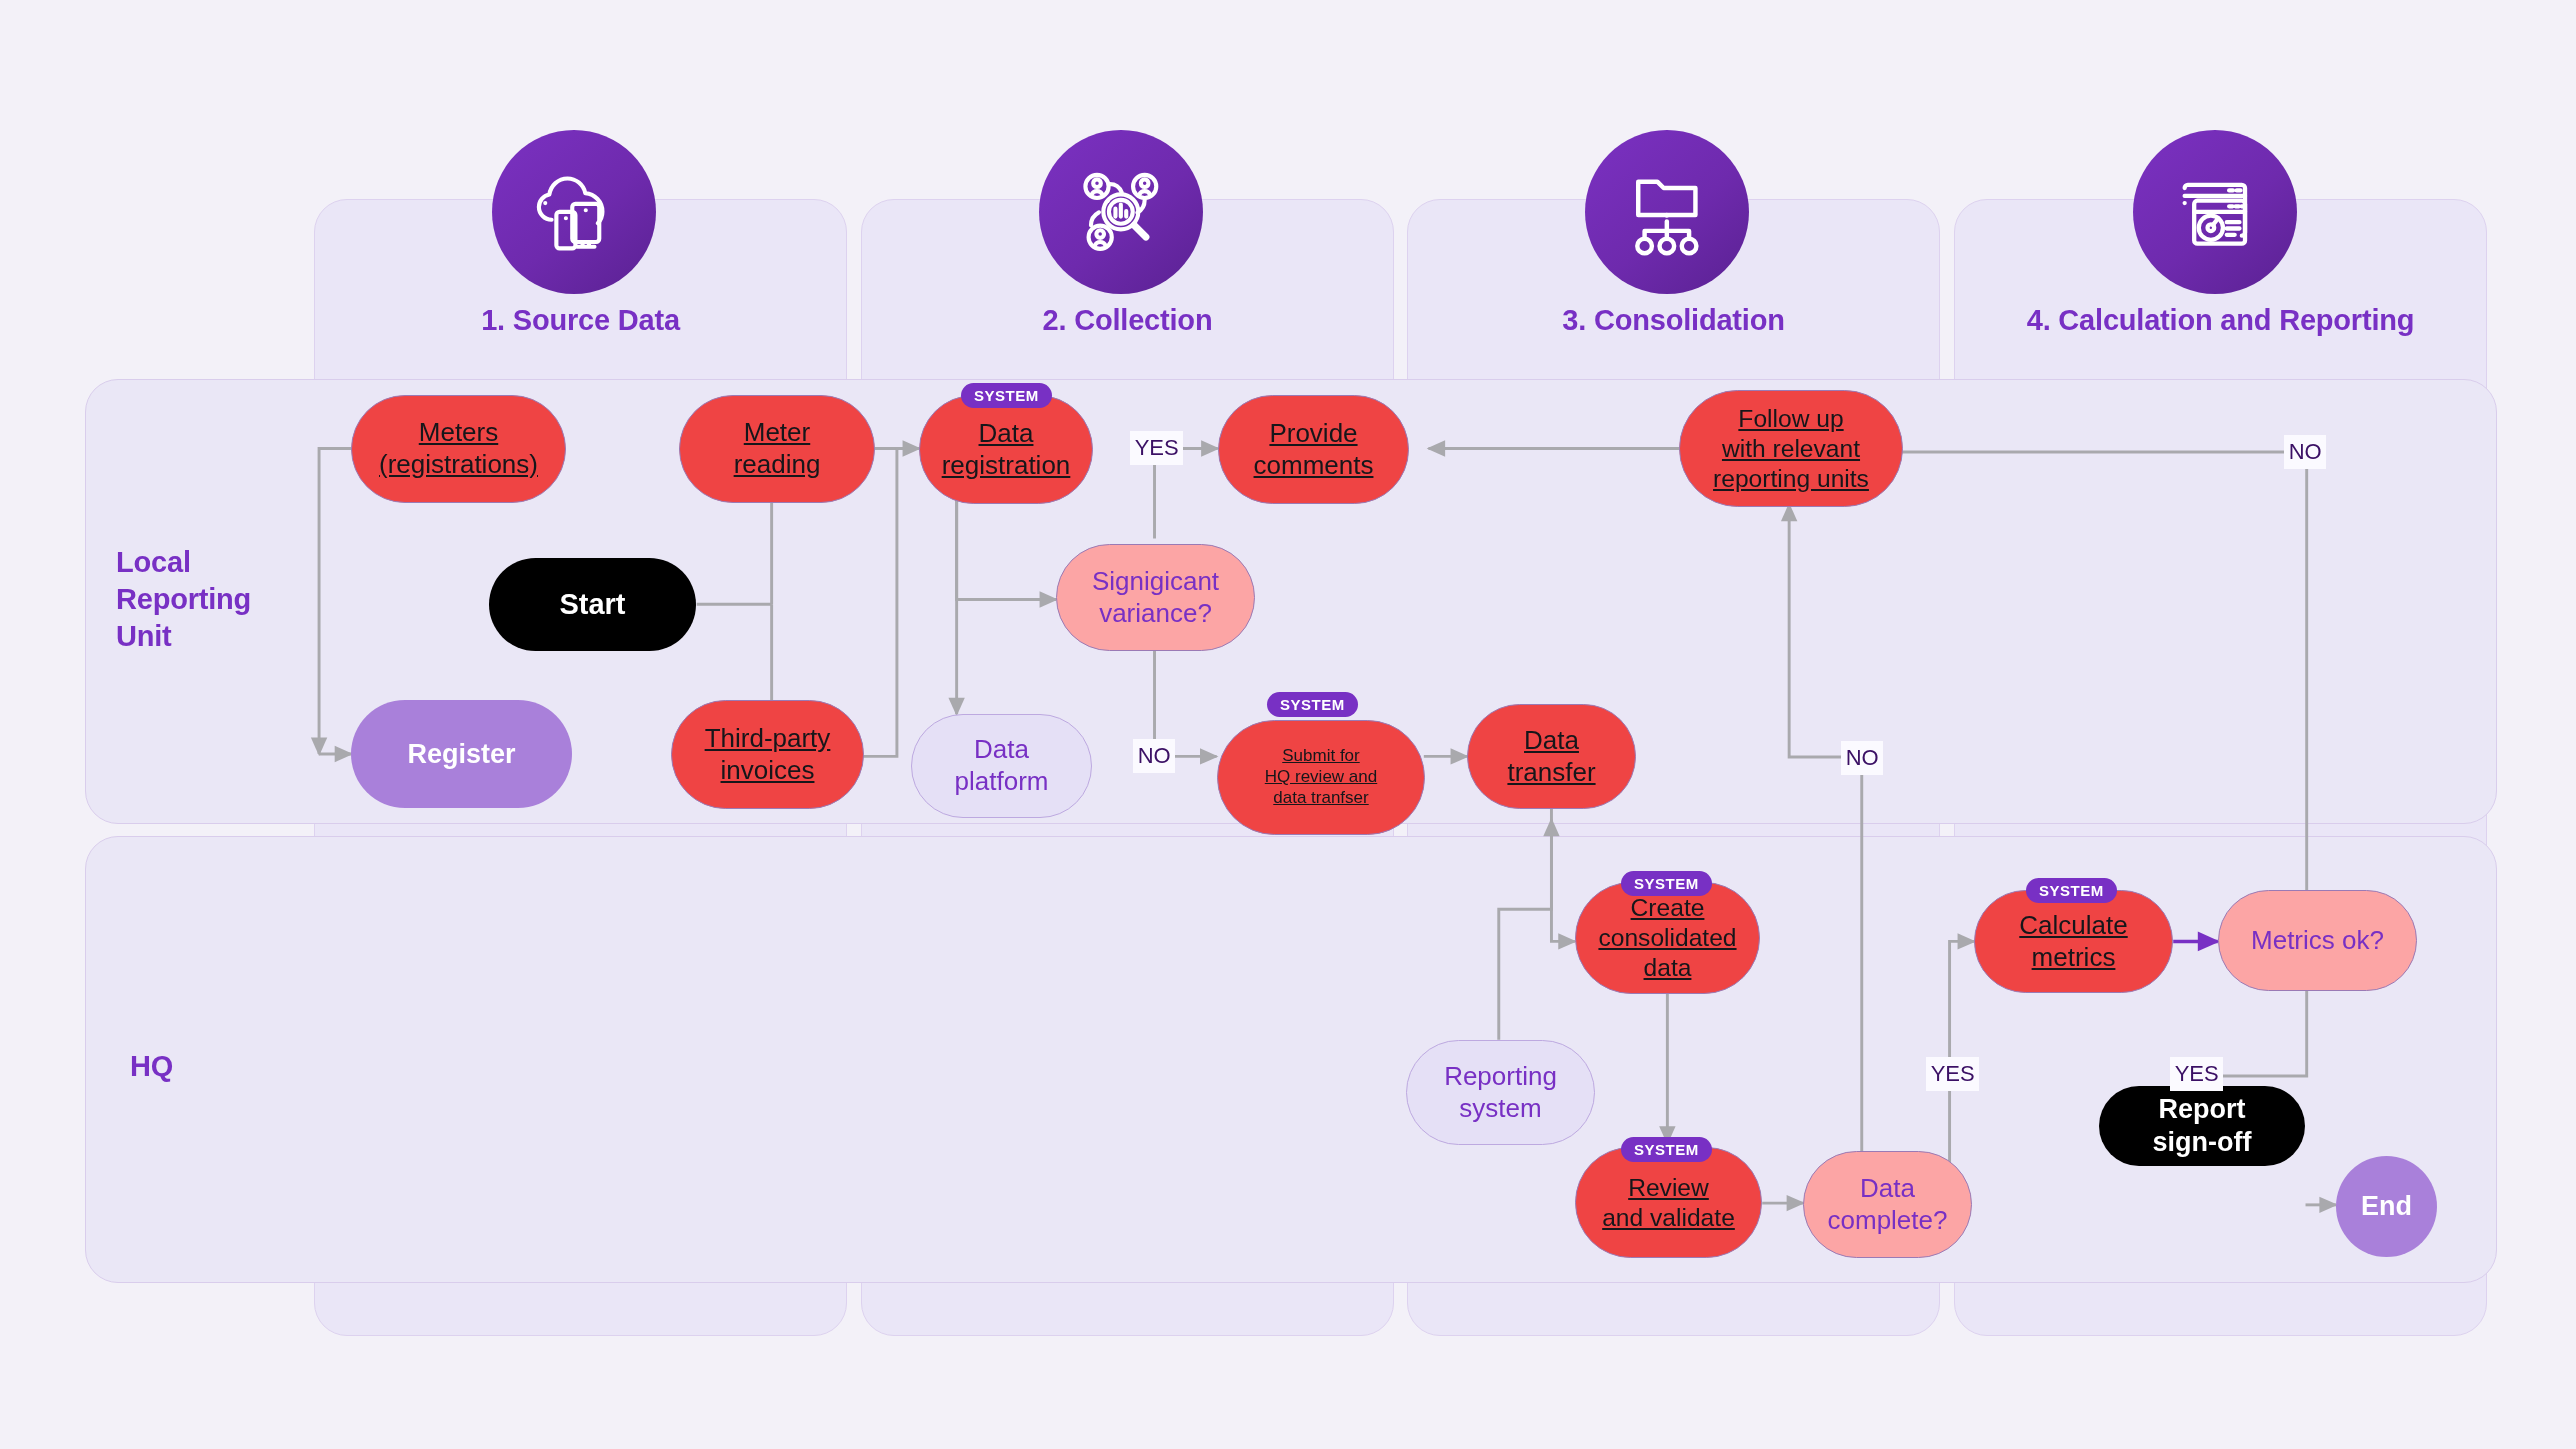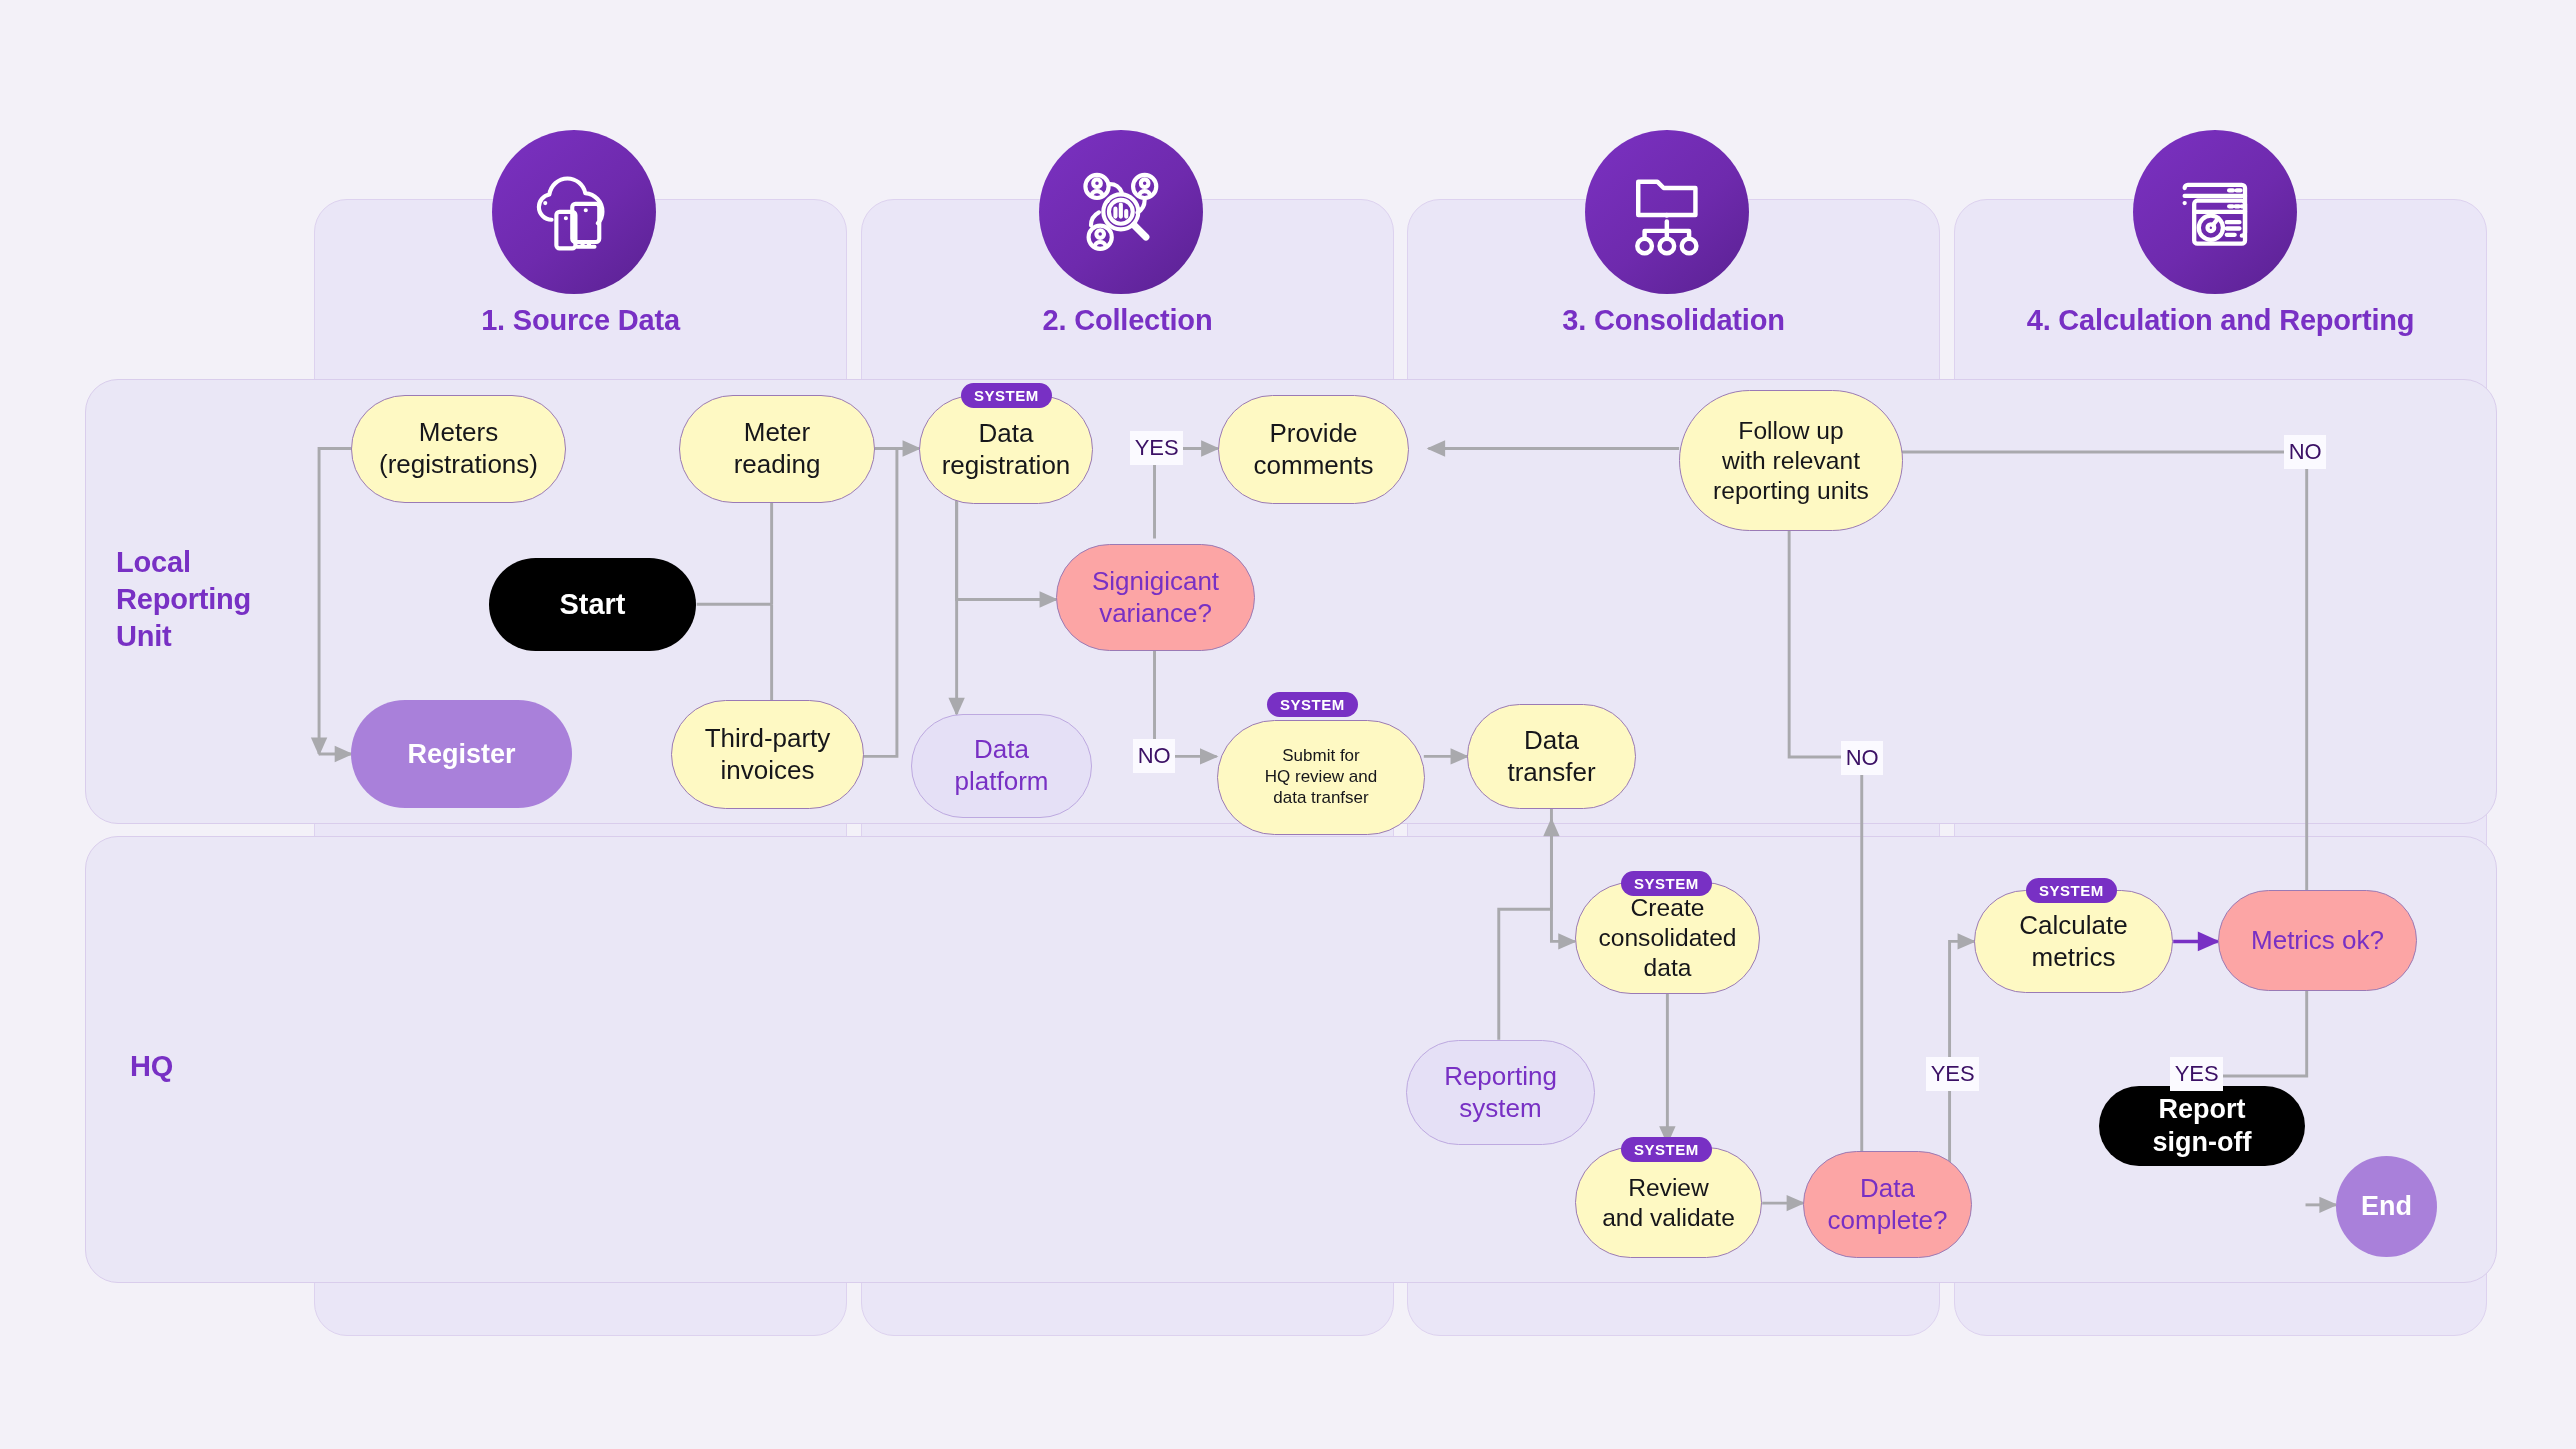--- a/index.html
+++ b/index.html
@@ -58,21 +58,21 @@
   .node {
     position: absolute;
     display: flex; align-items: center; justify-content: center;
     text-align: center;
     border-radius: 585px;
     font-size: 26px;
     line-height: 1.22;
     padding: 0 10.5px;
     white-space: pre-line;
   }
-  .n-task      { background:#fef9c3; border:1.2px solid #9a7ab5; color:#16161a; }
+  .n-task      { background:#ef4444; border:1.2px solid #9a7ab5; color:#16161a;text-decoration:underline; }
   .n-decision  { background:#fca5a5; border:1.2px solid #9a7ab5; color:#7830c4; }
   .n-system    { background:#e5e0f6; border:1.2px solid #bda9e0; color:#7830c4; }
   .n-start     { background:#000000; color:#ffffff; font-weight:bold; font-size:29px; border:none; }
   .n-register  { background:#a980da; color:#ffffff; font-weight:bold; font-size:27px; border:none; }
   .n-end       { background:#a980da; color:#ffffff; font-weight:bold; font-size:27px; border:none; }
 
   
   .sys-badge {
     position: absolute;
     background: #7830c4;
@@ -267,21 +267,21 @@
 comments</div>
 
   <div class="node n-task" style="left:1217px; top:720px; width:208px; height:115px; font-size:17px;">Submit for
 HQ review and
 data tranfser</div>
   <div class="sys-badge" style="left:1267px; top:692px;">SYSTEM</div>
 
   <div class="node n-task" style="left:1467px; top:704px; width:169px; height:105px;">Data
 transfer</div>
 
-  <div class="node n-task" style="left:1679px; top:390px; width:224px; height:141px; font-size:24.6px;">Follow up
+  <div class="node n-task" style="left:1679px; top:390px; width:224px; height:117px; font-size:24.6px;">Follow up
 with relevant
 reporting units</div>
 
   <div class="node n-task" style="left:1575px; top:882px; width:185px; height:112px; font-size:24.6px;">Create
 consolidated
 data</div>
   <div class="sys-badge" style="left:1621px; top:871px;">SYSTEM</div>
 
   <div class="node n-system" style="left:1406px; top:1040px; width:189px; height:105px;">Reporting
 system</div>

